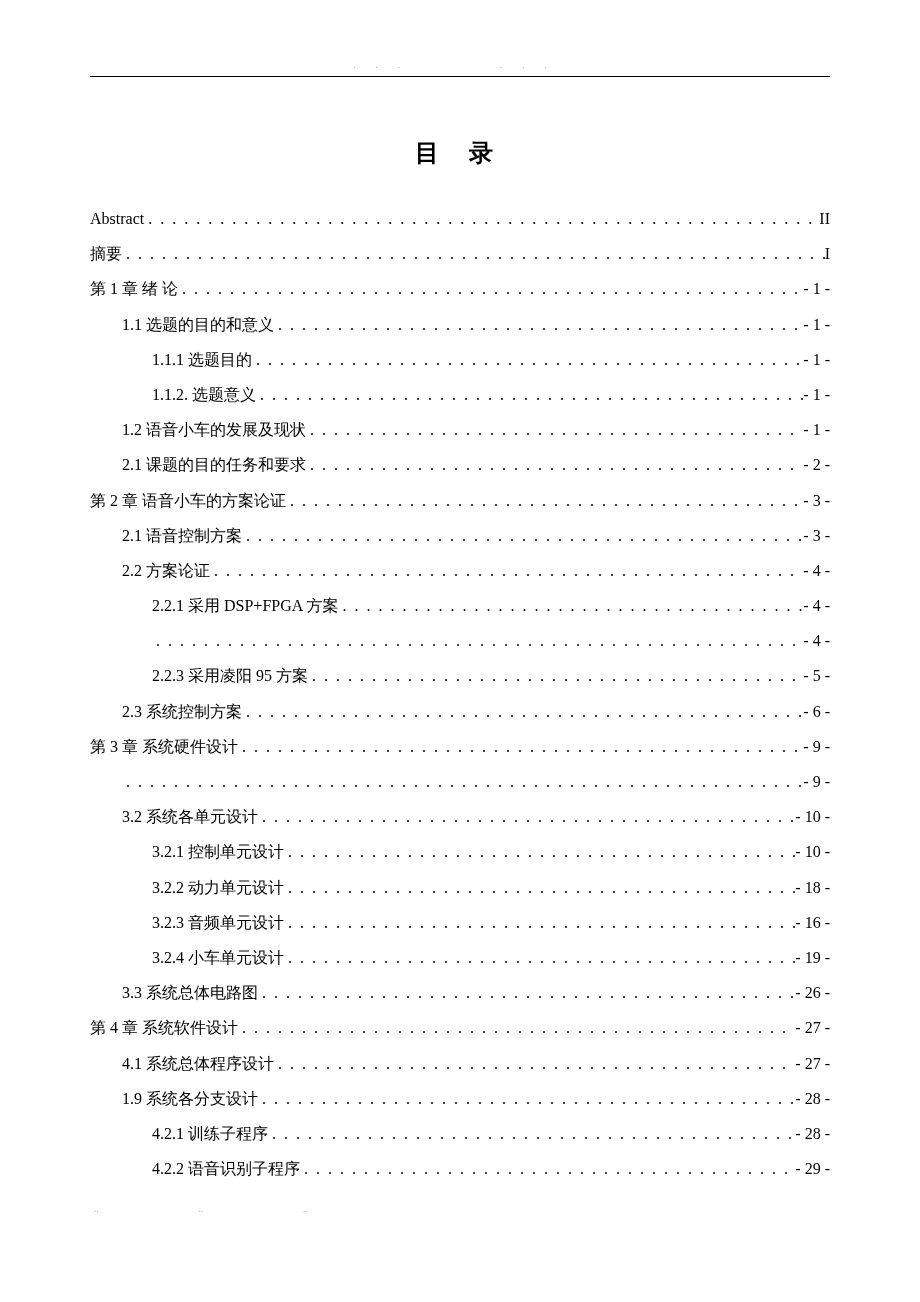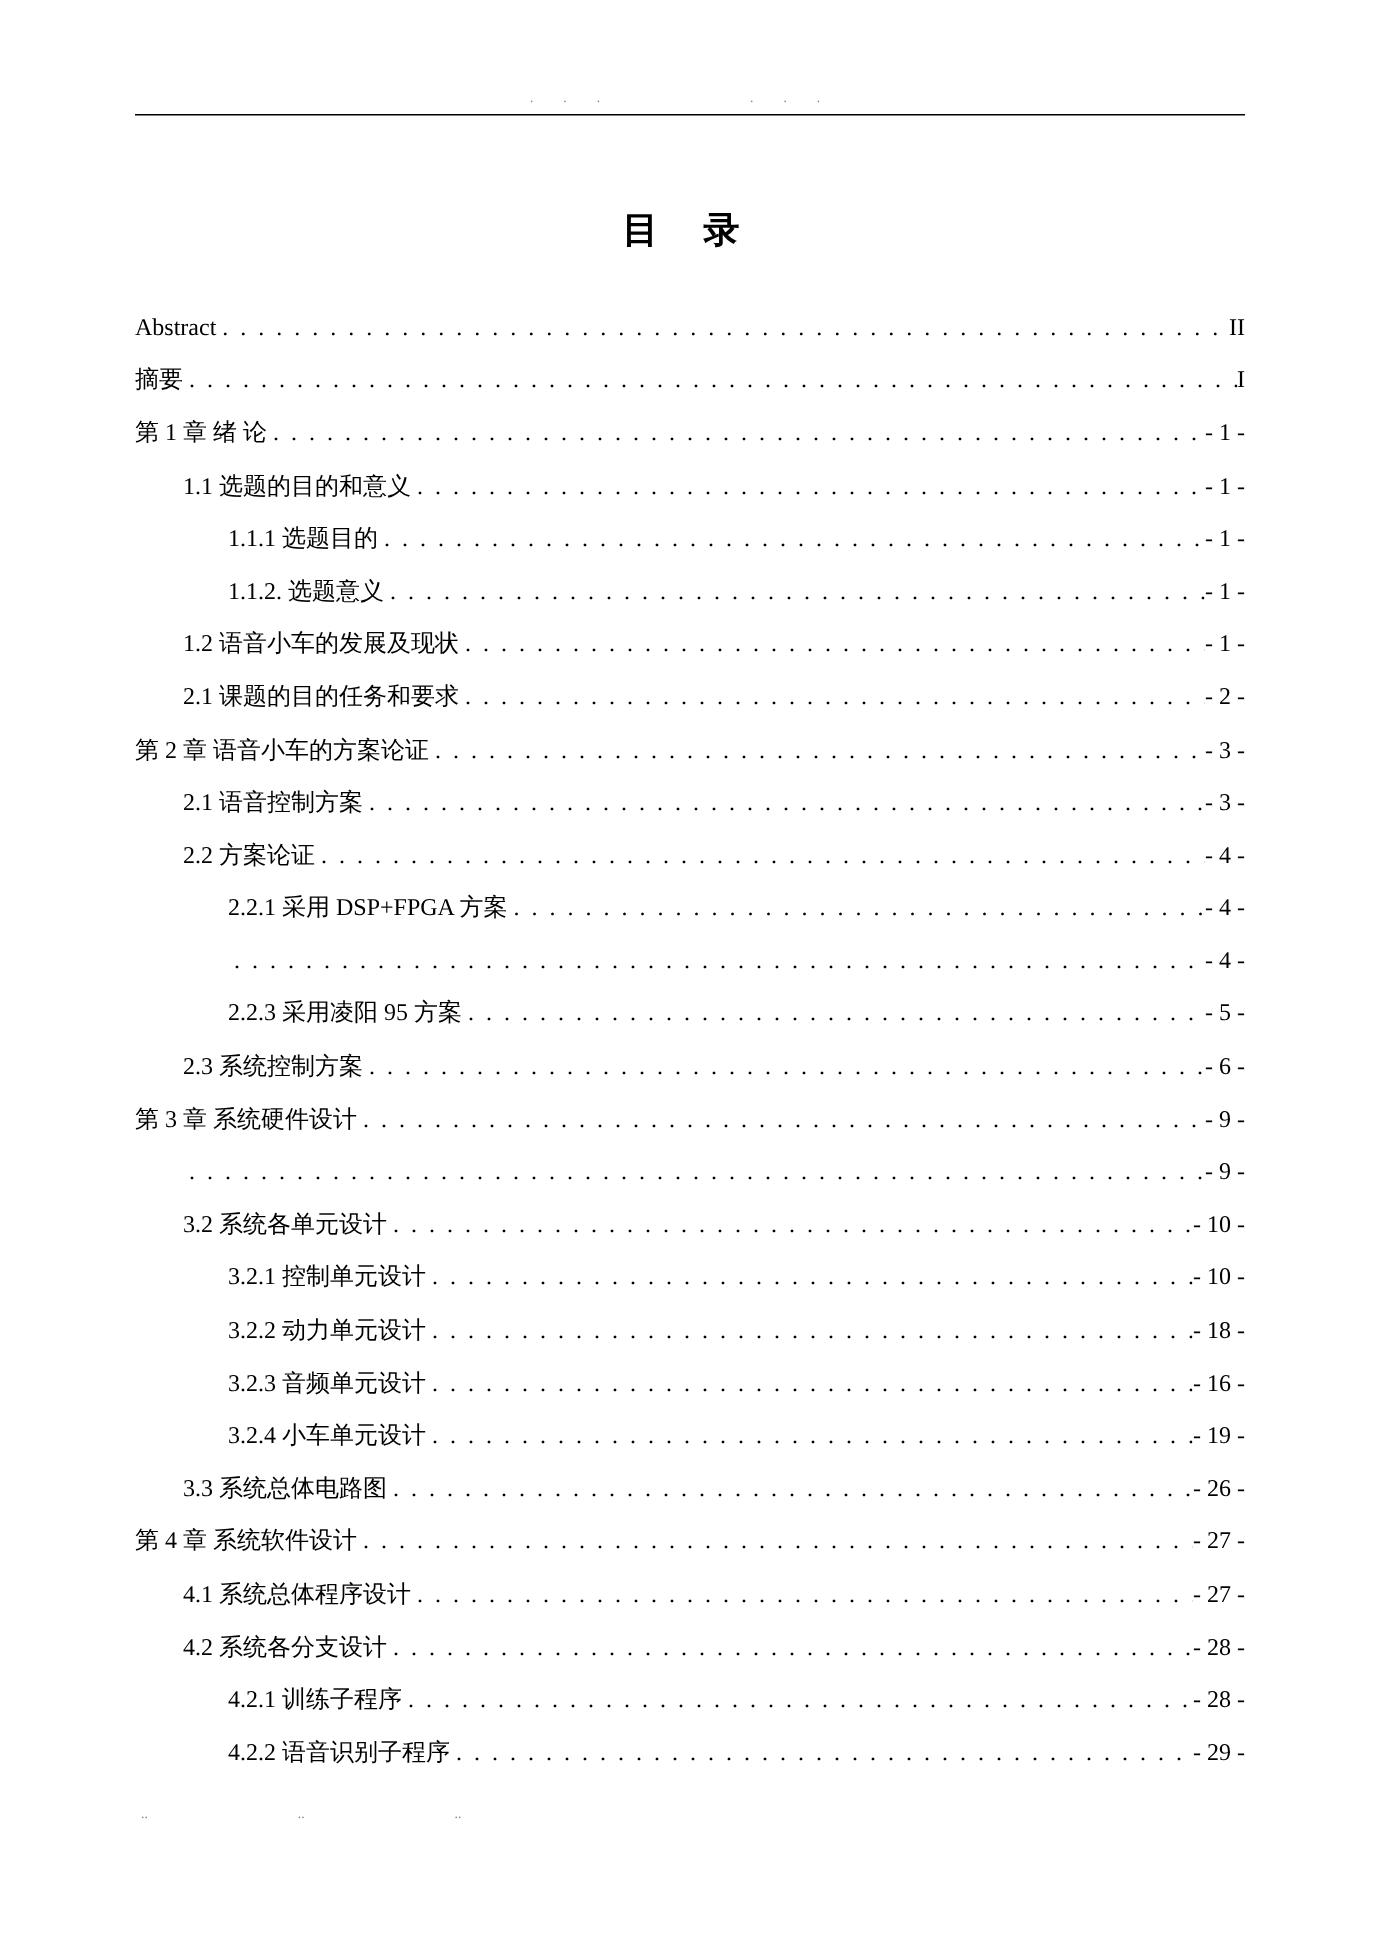--- a/index.html
+++ b/index.html
@@ -194,21 +194,21 @@
         <span class="label">第 4 章 系统软件设计 </span>
         <span class="leader"></span>
         <span class="pg">- 27 -</span>
       </div>
       <div class="toc-line lvl1">
         <span class="label">4.1  系统总体程序设计 </span>
         <span class="leader"></span>
         <span class="pg">- 27 -</span>
       </div>
       <div class="toc-line lvl1">
-        <span class="label">4.2  系统各分支设计 </span>
+        <span class="label">1.9  系统各分支设计 </span>
         <span class="leader"></span>
         <span class="pg">- 28 -</span>
       </div>
       <div class="toc-line lvl2">
         <span class="label">4.2.1 训练子程序 </span>
         <span class="leader"></span>
         <span class="pg">- 28 -</span>
       </div>
       <div class="toc-line lvl2">
         <span class="label">4.2.2 语音识别子程序 </span>

